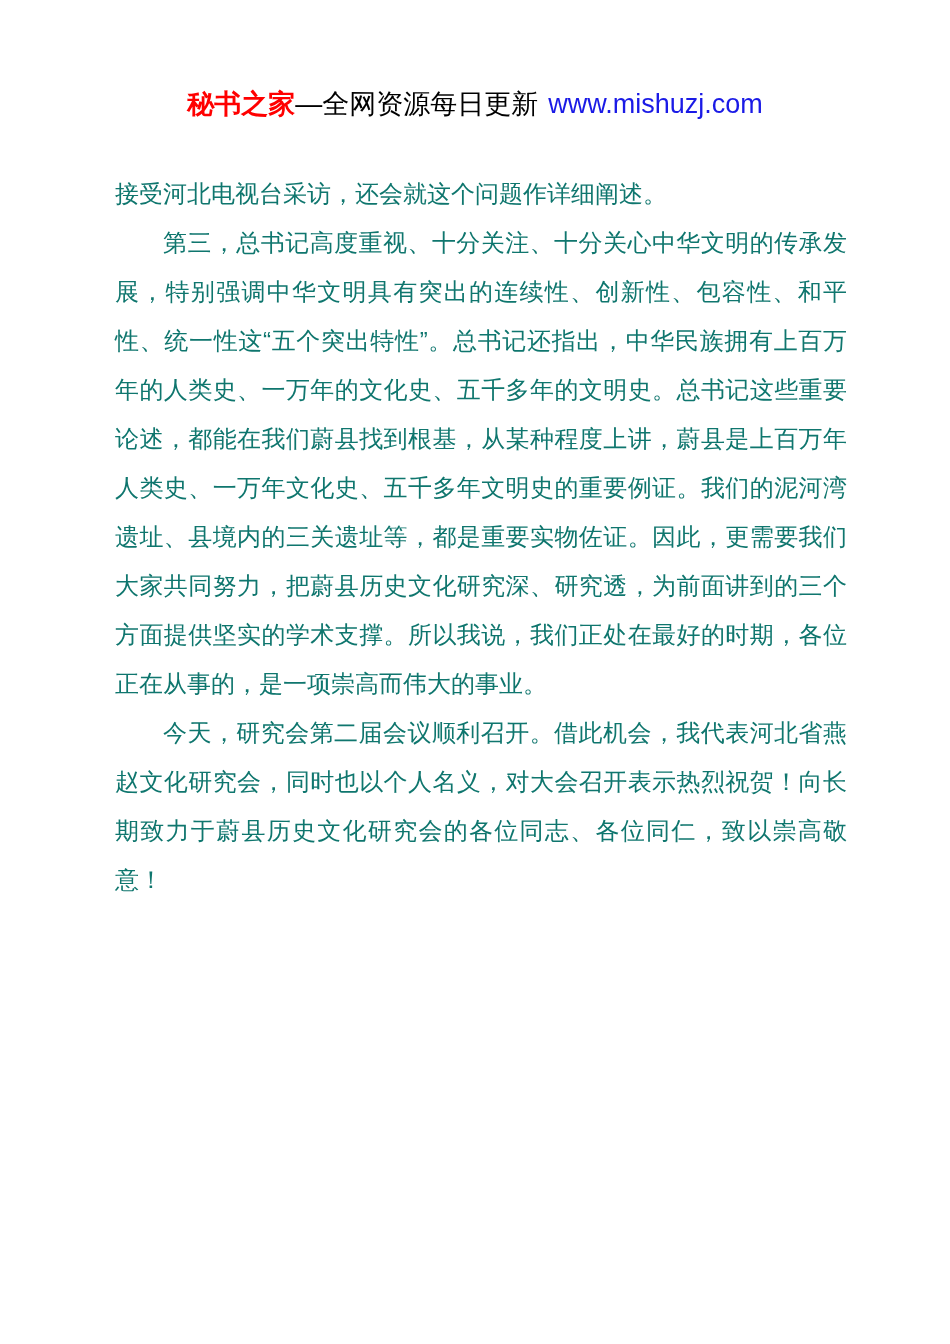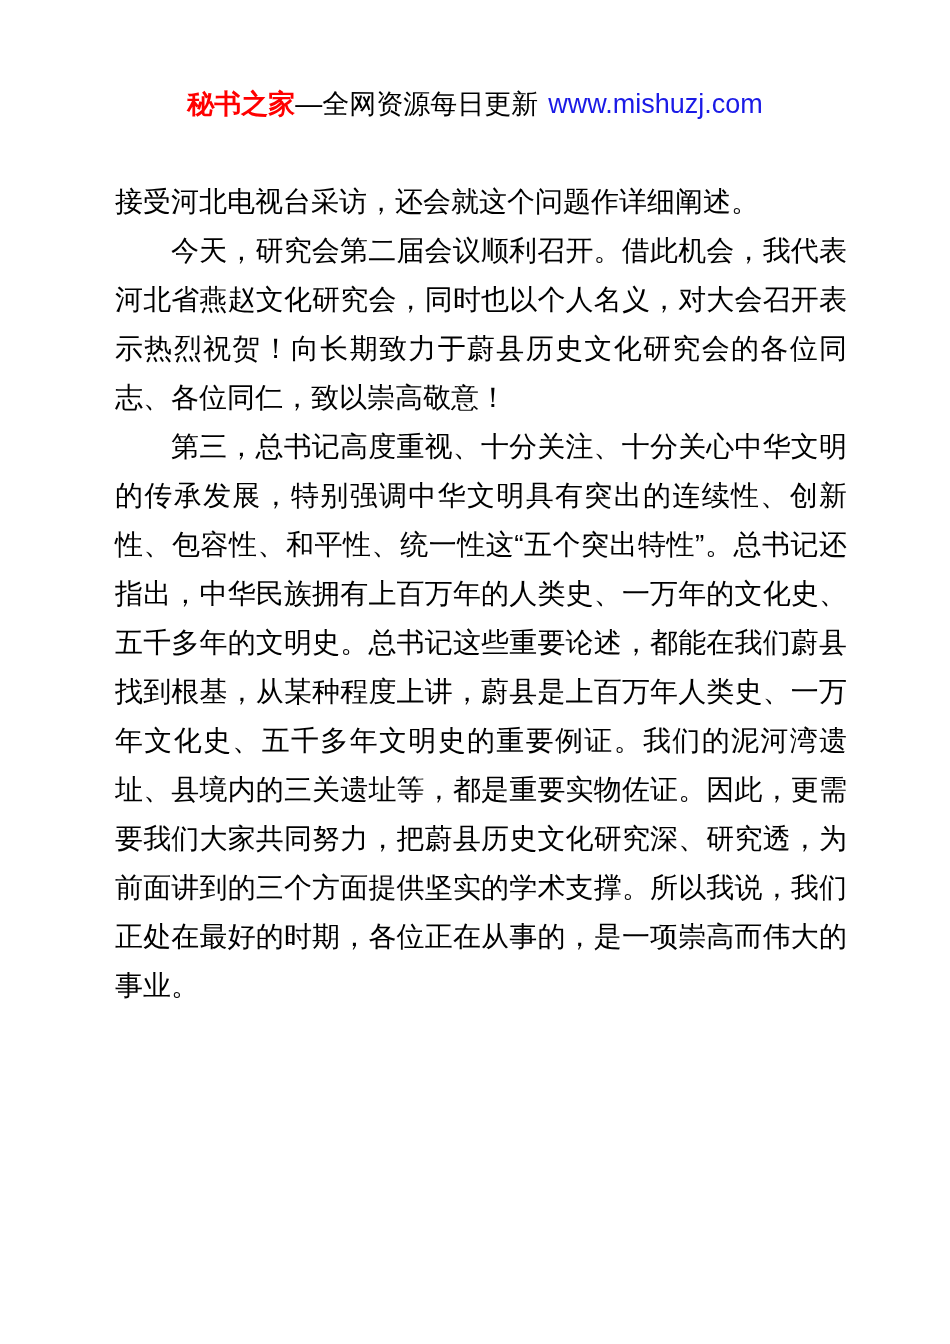--- a/index.html
+++ b/index.html
@@ -35,25 +35,25 @@
   }
   .doc-header .url {
     color: #1a1ae6;
     font-weight: normal;
     margin-left: 10px;
     text-decoration: none;
     cursor: pointer;
   }
   .doc-body {
     position: absolute;
-    top: 177px;
+    top: 169px;
     left: 115px;
     width: 732px;
-    color: #000000;
-    font-size: 28px;
+    color: #0f766e;
+    font-size: 24px;
     line-height: 49px;
     text-align: justify;
     letter-spacing: 0;
   }
   .doc-body p {
     margin: 0;
     padding: 0;
     text-indent: 2em;
   }
   .doc-body p.no-indent {
@@ -64,17 +64,17 @@
 <body>
 
 <div class="page">
 
   <div class="doc-header">
     <span class="brand">秘书之家</span><span class="tagline">—全网资源每日更新</span><span class="url">www.mishuzj.com</span>
   </div>
 
   <div class="doc-body">
     <p class="no-indent">接受河北电视台采访，还会就这个问题作详细阐述。</p>
+    <p>第三，总书记高度重视、十分关注、十分关心中华文明的传承发展，特别强调中华文明具有突出的连续性、创新性、包容性、和平性、统一性这“五个突出特性”。总书记还指出，中华民族拥有上百万年的人类史、一万年的文化史、五千多年的文明史。总书记这些重要论述，都能在我们蔚县找到根基，从某种程度上讲，蔚县是上百万年人类史、一万年文化史、五千多年文明史的重要例证。我们的泥河湾遗址、县境内的三关遗址等，都是重要实物佐证。因此，更需要我们大家共同努力，把蔚县历史文化研究深、研究透，为前面讲到的三个方面提供坚实的学术支撑。所以我说，我们正处在最好的时期，各位正在从事的，是一项崇高而伟大的事业。</p>
     <p>今天，研究会第二届会议顺利召开。借此机会，我代表河北省燕赵文化研究会，同时也以个人名义，对大会召开表示热烈祝贺！向长期致力于蔚县历史文化研究会的各位同志、各位同仁，致以崇高敬意！</p>
-    <p>第三，总书记高度重视、十分关注、十分关心中华文明的传承发展，特别强调中华文明具有突出的连续性、创新性、包容性、和平性、统一性这“五个突出特性”。总书记还指出，中华民族拥有上百万年的人类史、一万年的文化史、五千多年的文明史。总书记这些重要论述，都能在我们蔚县找到根基，从某种程度上讲，蔚县是上百万年人类史、一万年文化史、五千多年文明史的重要例证。我们的泥河湾遗址、县境内的三关遗址等，都是重要实物佐证。因此，更需要我们大家共同努力，把蔚县历史文化研究深、研究透，为前面讲到的三个方面提供坚实的学术支撑。所以我说，我们正处在最好的时期，各位正在从事的，是一项崇高而伟大的事业。</p>
   </div>
 
 </div>
 
 </body></html>

